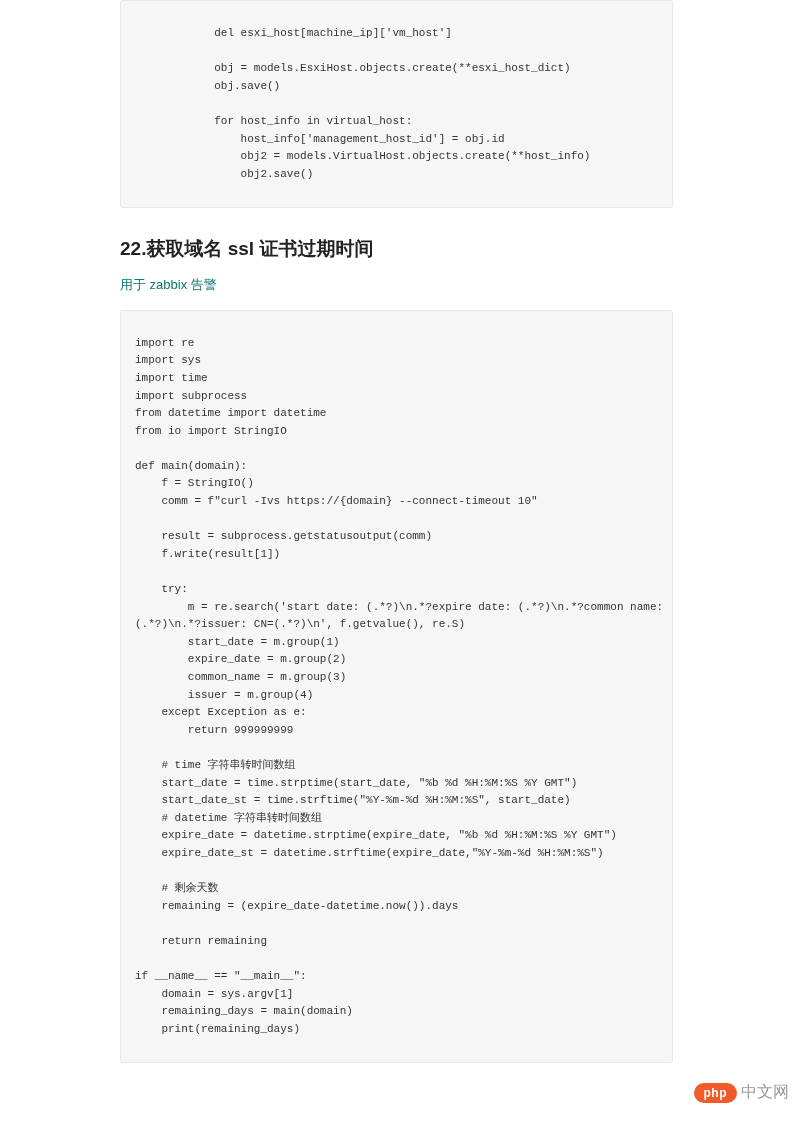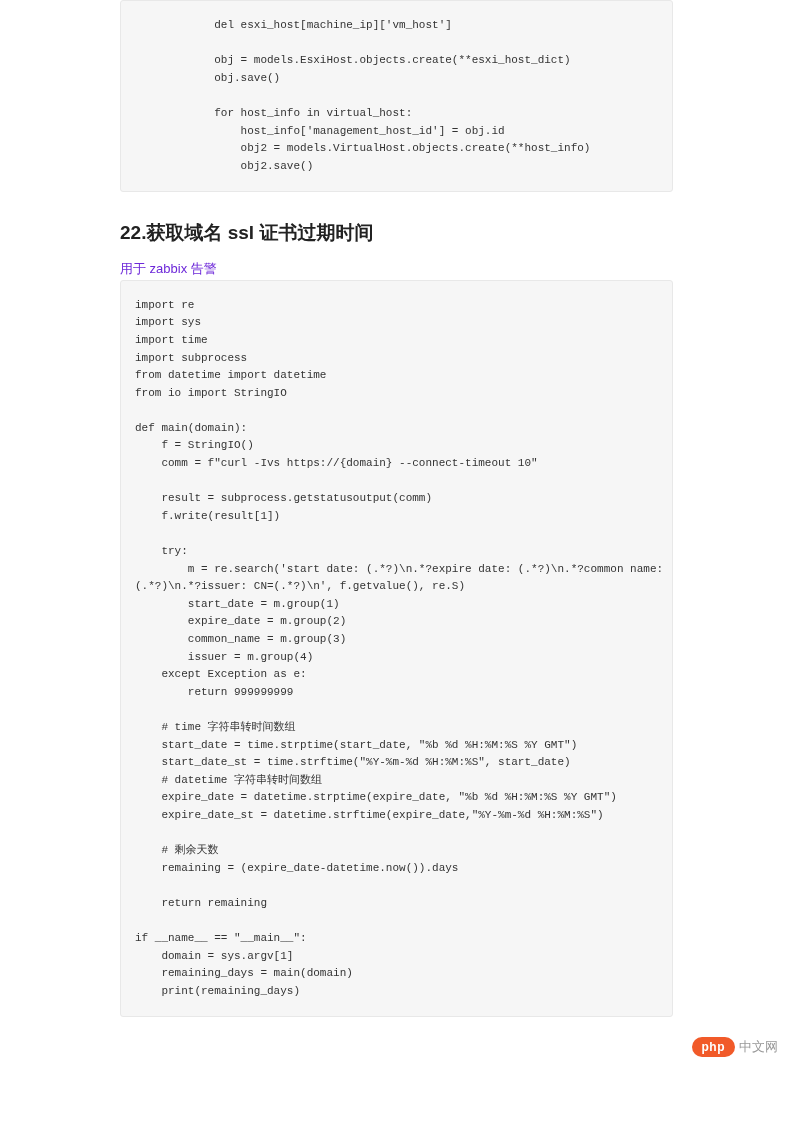--- a/index.html
+++ b/index.html
@@ -11,60 +11,61 @@
     padding: 0;
     position: relative;
   }
   .content {
     padding: 0 120px 40px 120px;
   }
   pre {
     background: #f6f6f6;
     border: 1px solid #e8e8e8;
     border-radius: 3px;
-    padding: 16px 14px;
+    padding: 24px 14px;
     font-family: "SFMono-Regular", Consolas, "Liberation Mono", Menlo, monospace;
     font-size: 11px;
     line-height: 1.6;
     color: #333;
     white-space: pre;
     overflow: hidden;
     margin-bottom: 18px;
   }
   h2 {
     font-size: 19px;
     font-weight: 700;
     color: #222;
     margin: 28px 0 12px 0;
     line-height: 1.4;
   }
   p {
     font-size: 13px;
-    color: #6d28d9;
+    color: #0f766e;
+    margin-bottom: 14px;
     line-height: 1.6;
   }
   .watermark {
     position: absolute;
-    right: 15px;
+    right: 4px;
     bottom: 18px;
     display: flex;
     align-items: center;
     gap: 4px;
   }
   .watermark-badge {
     background: #f15a29;
     color: #fff;
     font-weight: 700;
     font-size: 12px;
     padding: 3px 10px;
     border-radius: 11px;
     letter-spacing: 0.5px;
   }
   .watermark-text {
-    font-size: 13px;
+    font-size: 16px;
     color: #999;
   }
 </style>
 </head>
 <body>
 
 <div class="content">
 
   <pre>            del esxi_host[machine_ip]['vm_host']
 

